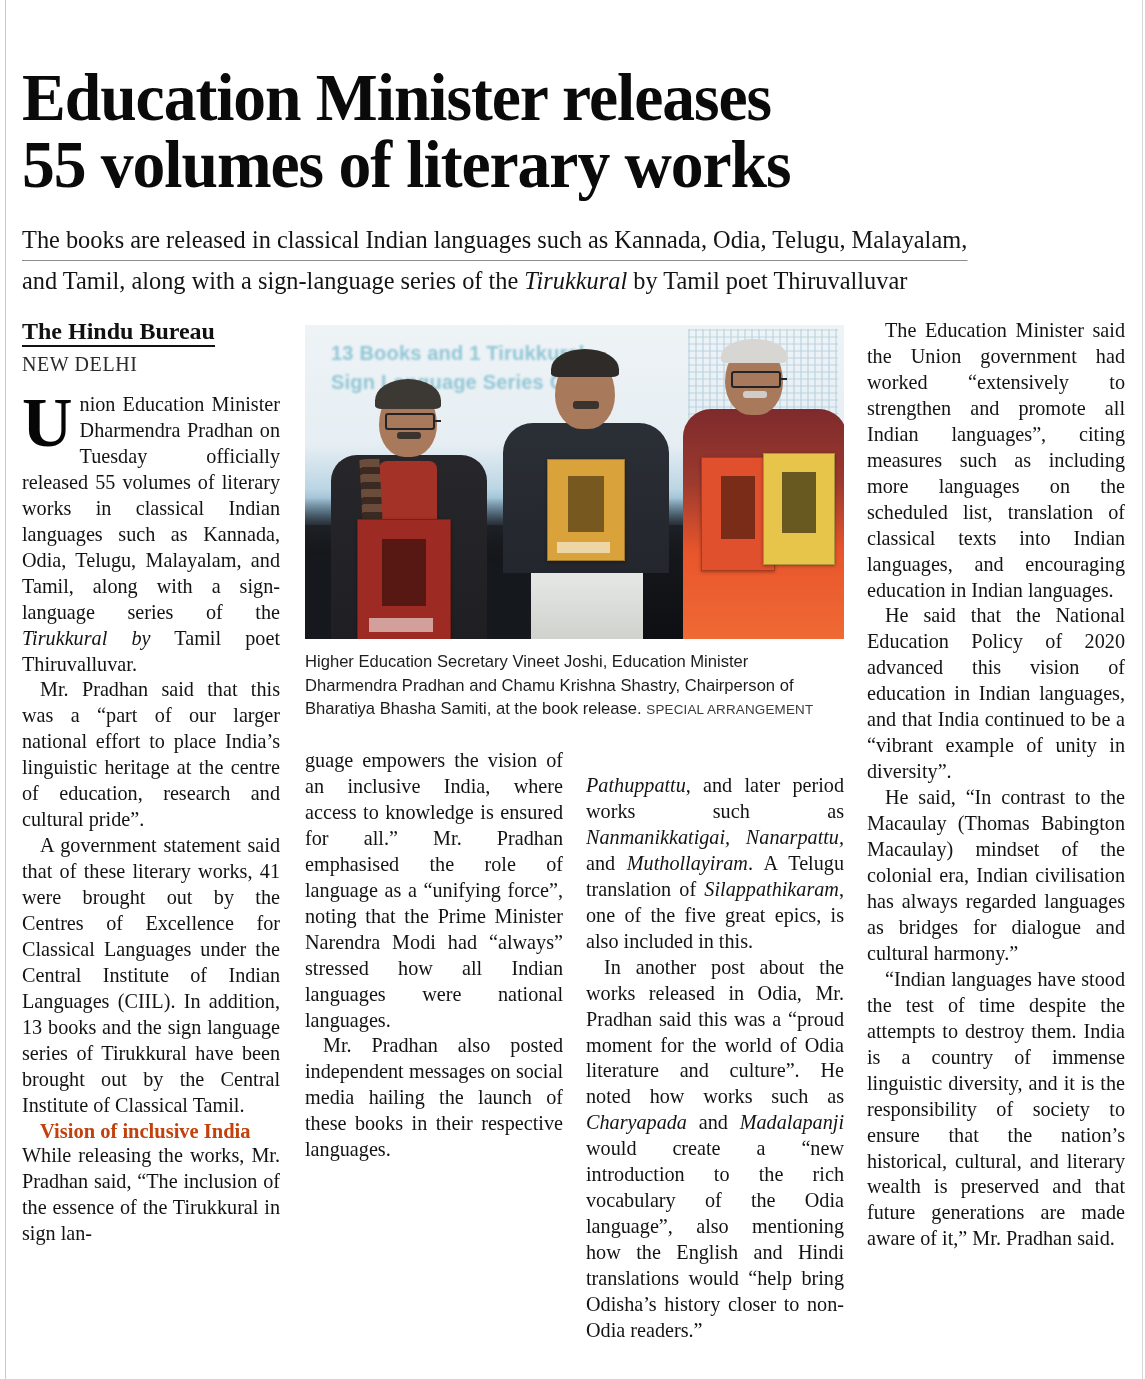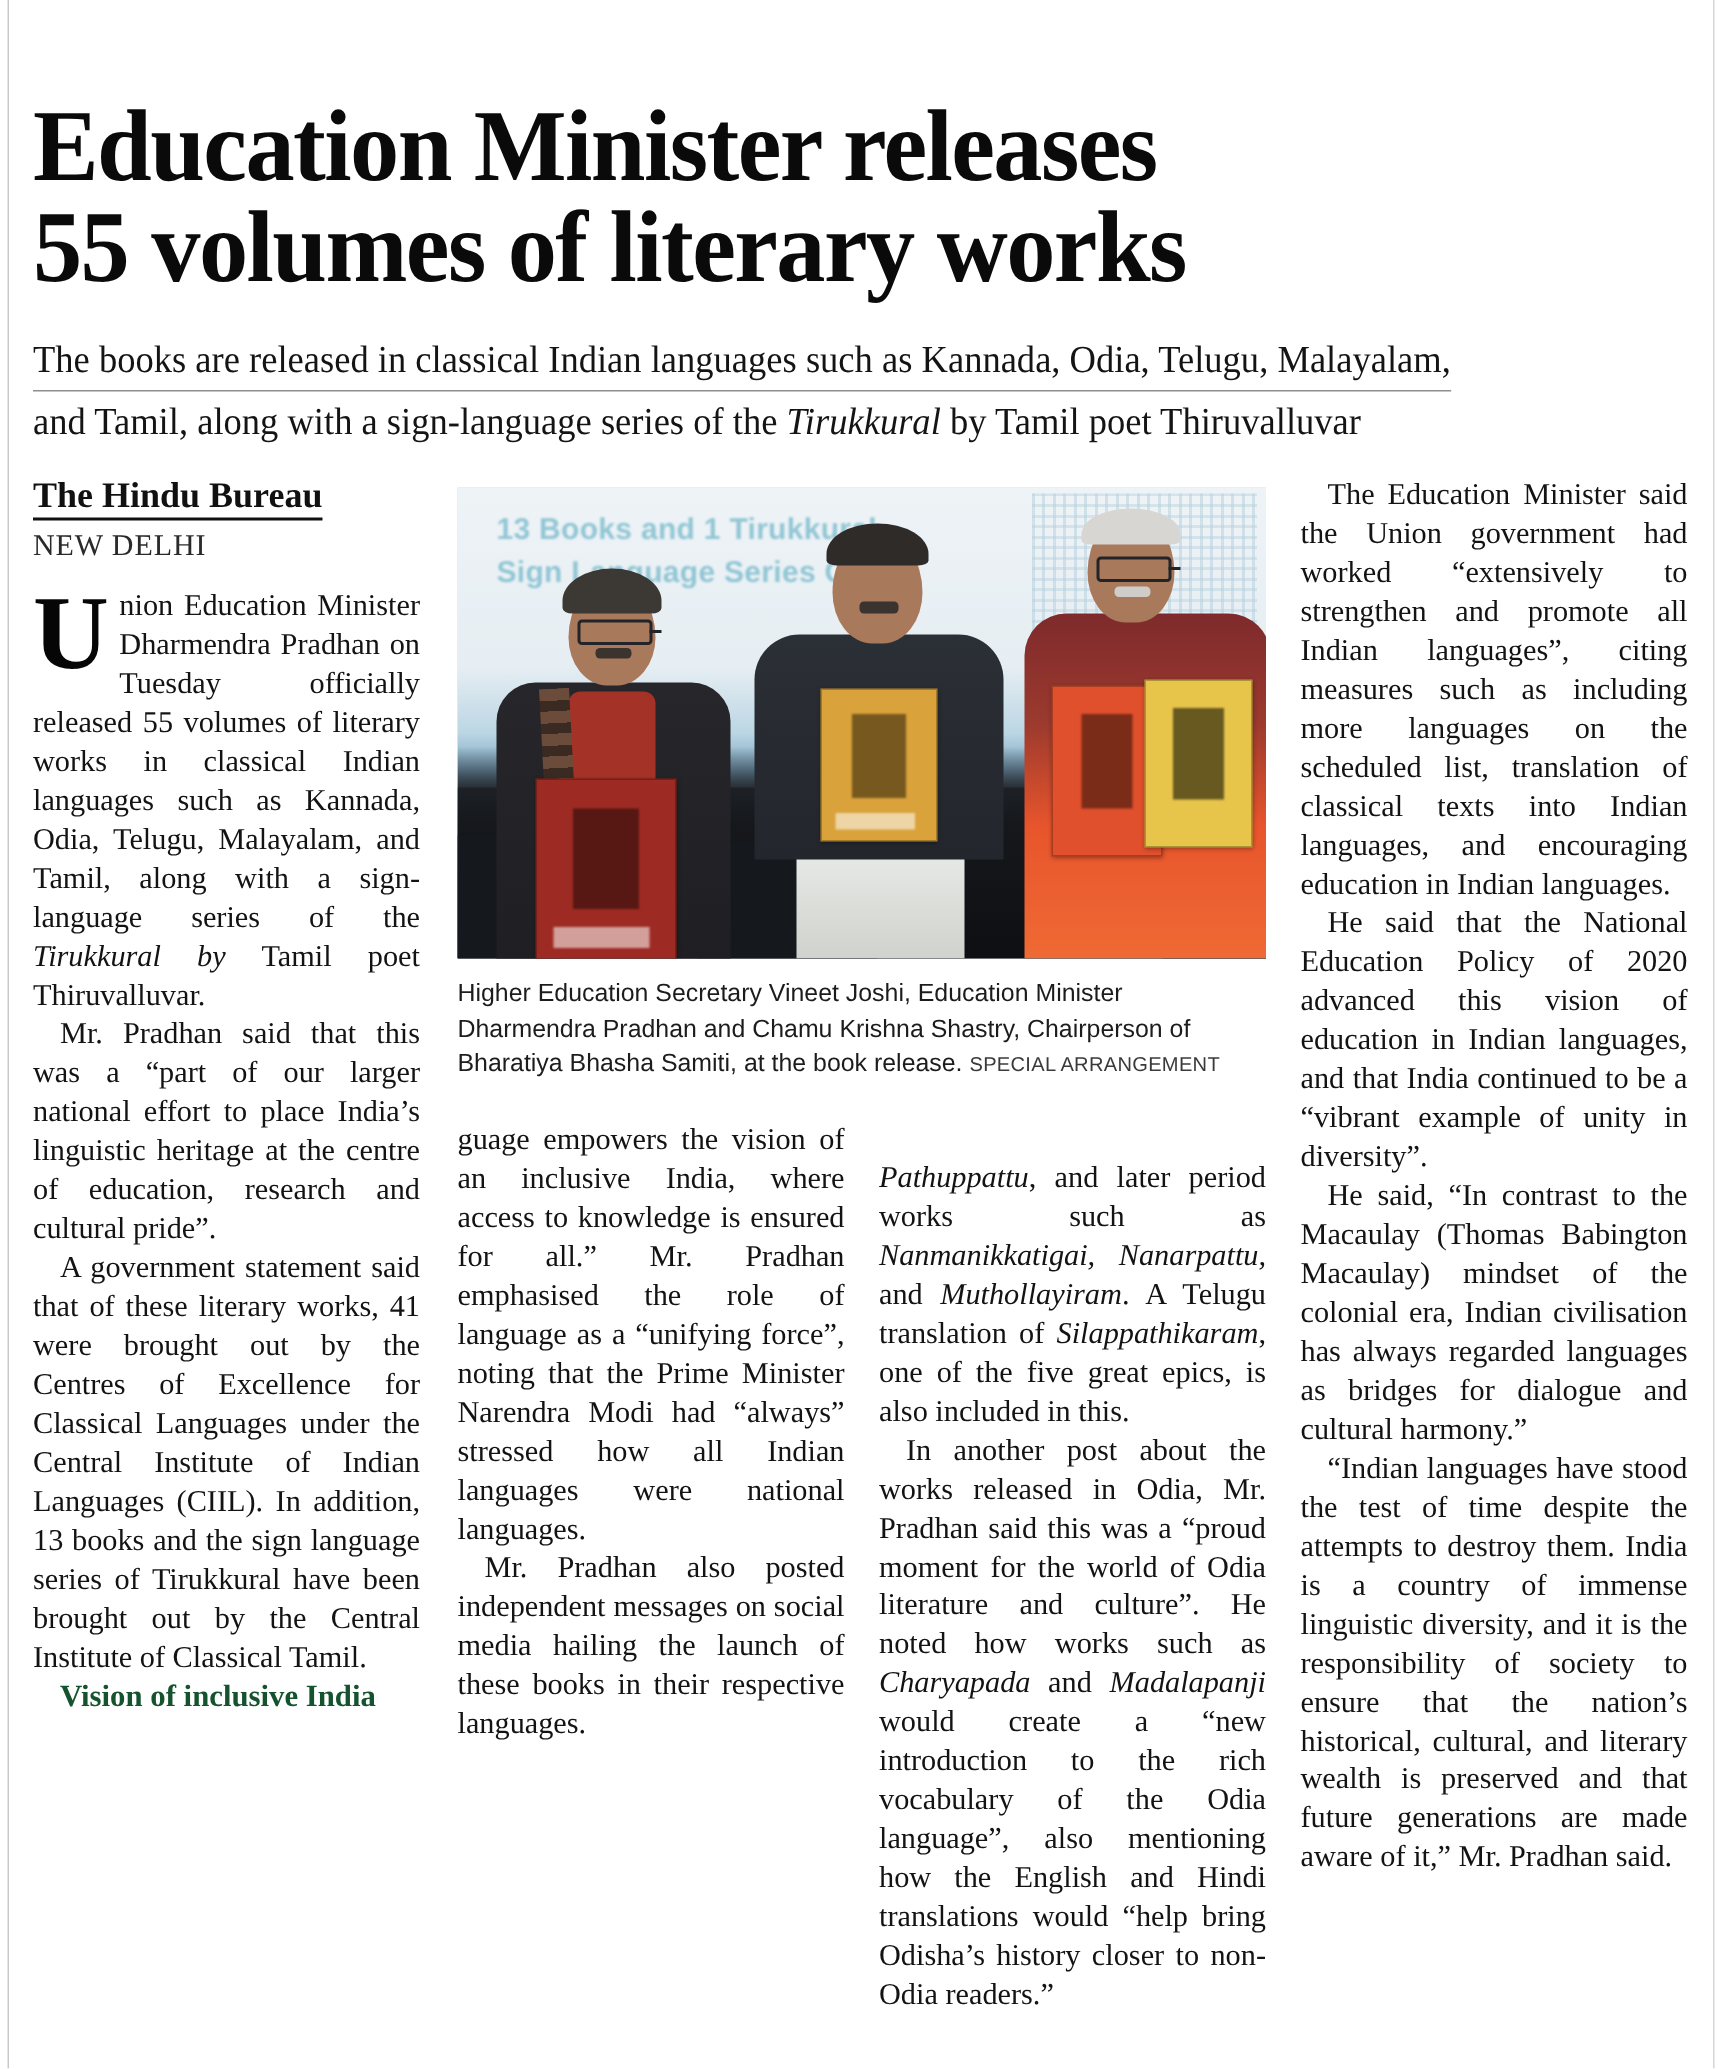--- a/index.html
+++ b/index.html
@@ -142,21 +142,21 @@
   }
 
   
   .subhead {
     font-family: "Liberation Serif", serif;
     font-weight: 700;
     font-size: 20.5px;
     line-height: 1.2;
     margin: 14px 0 0 0;
     text-indent: 0;
-    color: #14532d;
+    color: #c2410c;
   }
 
   
   .photo-wrap {
     position: absolute;
     left: 305px;
     top: 325px;
     width: 539px;
     height: 314px;
     overflow: hidden;
@@ -420,20 +420,21 @@
 
   <div class="caption">
     <span>Higher Education Secretary Vineet Joshi, Education Minister Dharmendra Pradhan and Chamu Krishna Shastry, Chairperson of Bharatiya Bhasha Samiti, at the book release. </span><span class="credit">SPECIAL ARRANGEMENT</span>
   </div>
 
   <div class="col" id="col1">
     <p class="noind"><span class="dropcap">U</span><span>nion Education Minister Dharmendra Pradhan on Tuesday officially released 55 volumes of literary works in classical Indian languages such as Kannada, Odia, Telugu, Malayalam, and Tamil, along with a sign-language series of the </span><i>Tirukkural by</i><span> Tamil poet Thiruvalluvar.</span></p>
     <p>Mr. Pradhan said that this was a “part of our larger national effort to place India’s linguistic heritage at the centre of education, research and cultural pride”.</p>
     <p>A government statement said that of these literary works, 41 were brought out by the Centres of Excellence for Classical Languages under the Central Institute of Indian Languages (CIIL). In addition, 13 books and the sign language series of Tirukkural have been brought out by the Central Institute of Classical Tamil.</p>
     <p class="subhead">Vision of inclusive India</p>
+    <p class="noind">While releasing the works, Mr. Pradhan said, “The inclusion of the essence of the Tirukkural in sign lan-</p>
   </div>
 
   <div class="col" id="col2">
     <p class="noind">guage empowers the vision of an inclusive India, where access to knowledge is ensured for all.” Mr. Pradhan emphasised the role of language as a “unifying force”, noting that the Prime Minister Narendra Modi had “always” stressed how all Indian languages were national languages.</p>
     <p>Mr. Pradhan also posted independent messages on social media hailing the launch of these books in their respective languages.</p>
   </div>
 
   <div class="col" id="col3">
     <p class="noind"><i>Pathuppattu</i><span>, and later period works such as </span><i>Nanmanikkatigai, Nanarpattu,</i><span> and </span><i>Muthollayiram</i><span>. A Telugu translation of </span><i>Silappathikaram</i><span>, one of the five great epics, is also included in this.</span></p>
     <p><span>In another post about the works released in Odia, Mr. Pradhan said this was a “proud moment for the world of Odia literature and culture”. He noted how works such as </span><i>Charyapada</i><span> and </span><i>Madalapanji</i><span> would create a “new introduction to the rich vocabulary of the Odia language”, also mentioning how the English and Hindi translations would “help bring Odisha’s history closer to non-Odia readers.”</span></p>

